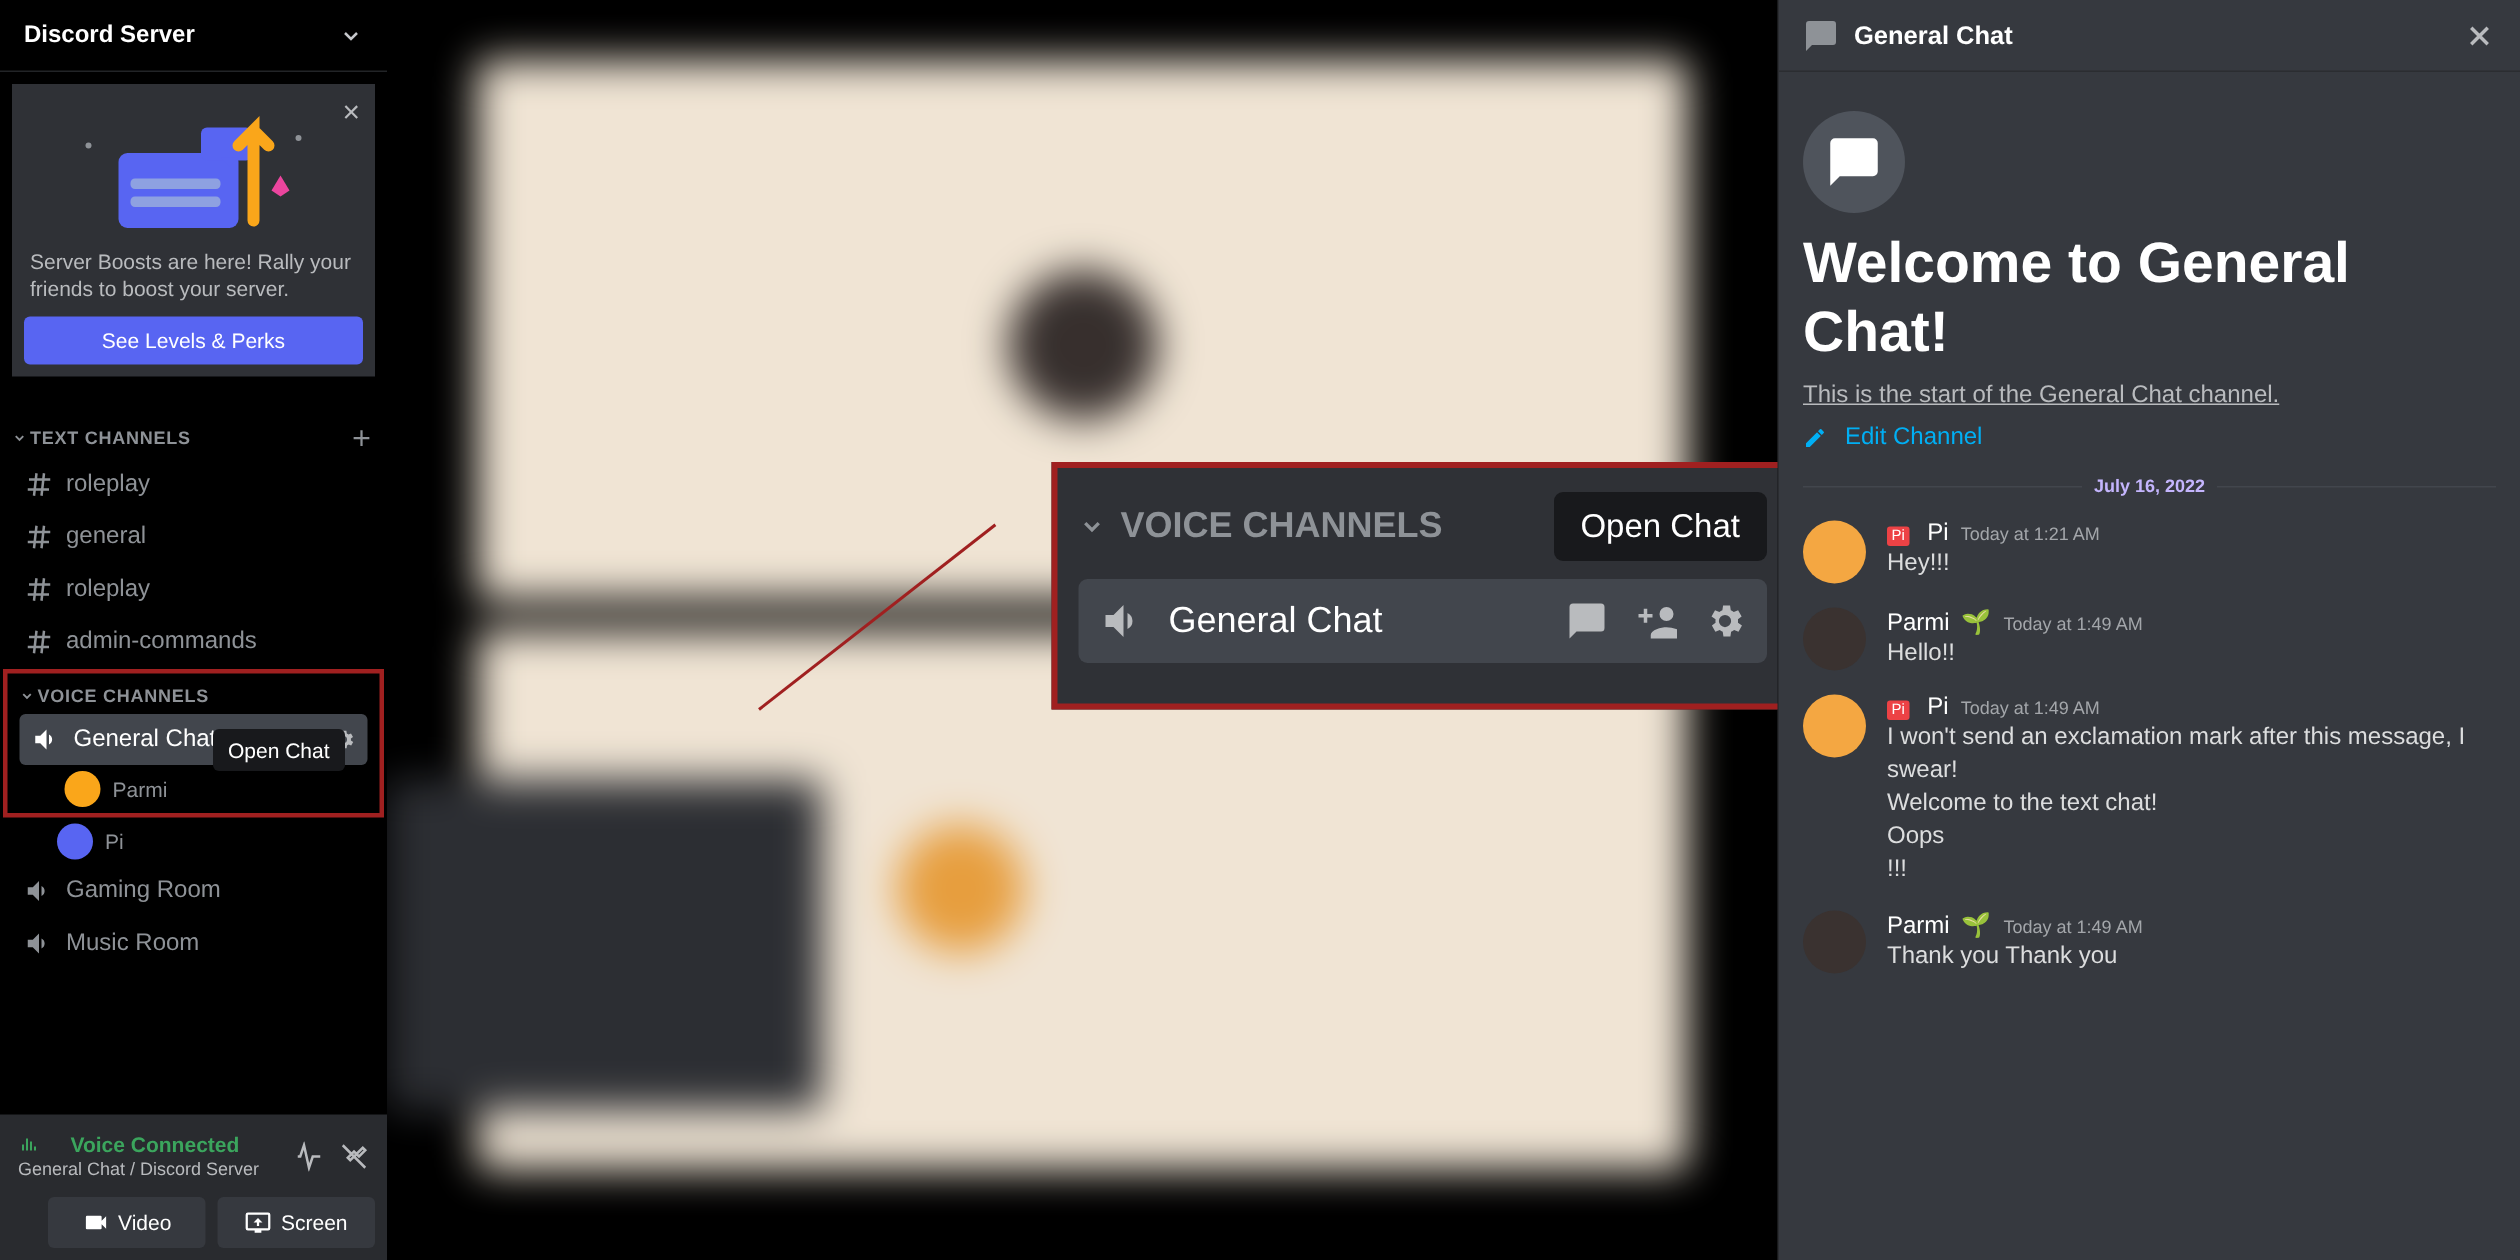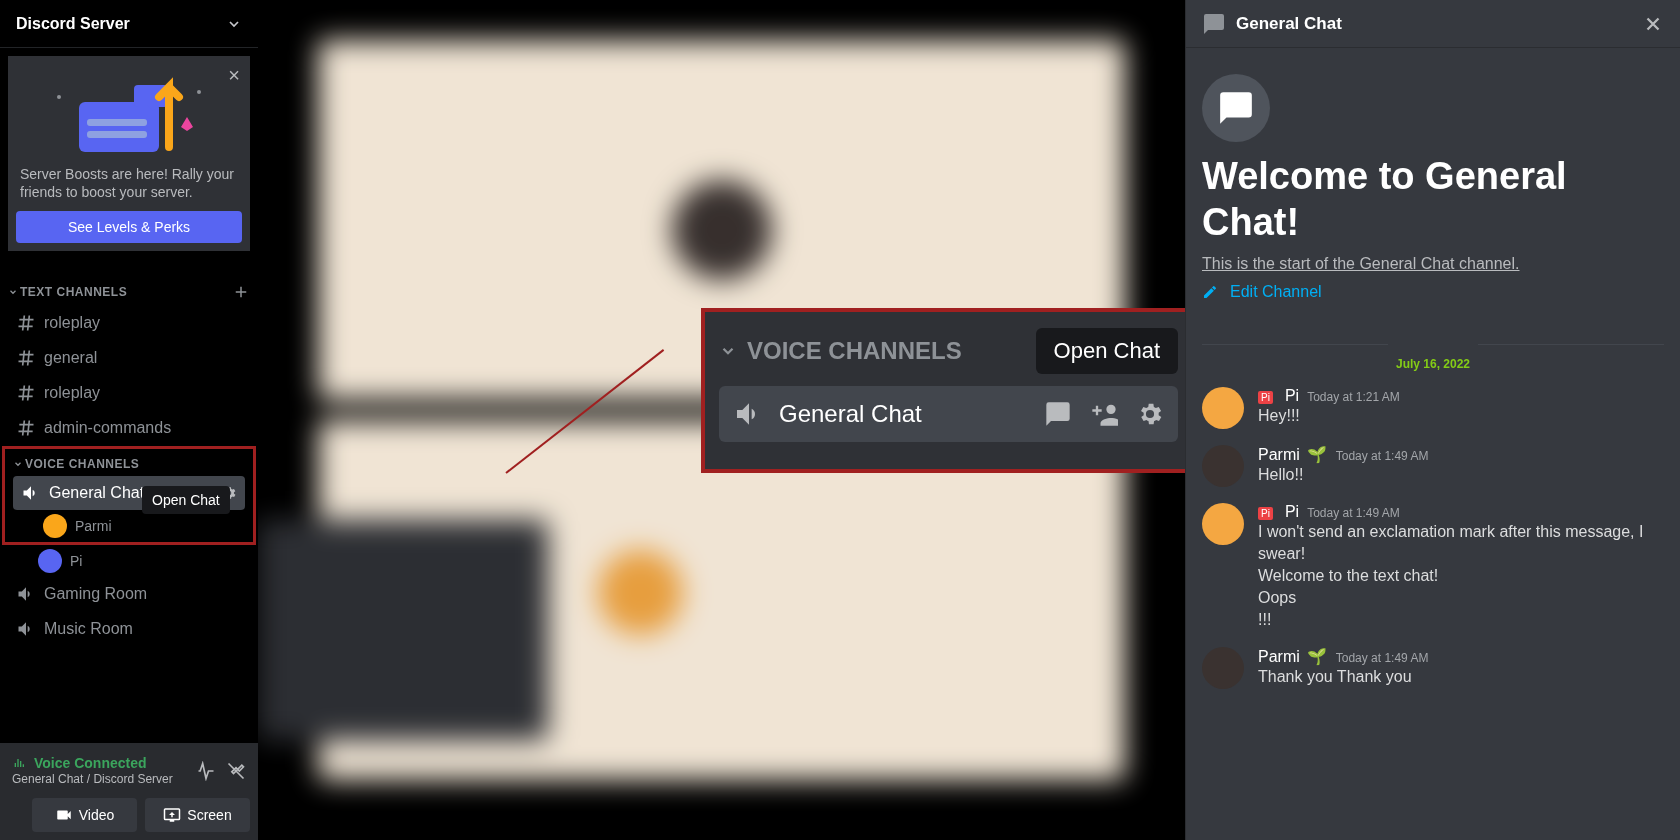--- a/index.html
+++ b/index.html
@@ -110,21 +110,21 @@
   background: #292b2f;
   padding: 8px;
 }
 .voice-status {
   padding: 4px;
   display: flex;
   align-items: center;
   justify-content: space-between;
 }
 .vs-left { display: flex; flex-direction: column; gap: 1px; }
-.vs-connected { color: #3ba55d; font-size: 14px; font-weight: 600; display: flex; align-items: center; gap: 6px;}
+.vs-connected { color: #3ba55d; font-size: 14px; font-weight: 600; display: flex; align-items: center; gap: 19px;}
 .vs-channel { color: #b9bbbe; font-size: 12px; }
 .vs-icons { display: flex; gap: 10px; color: #b9bbbe; }
 .bottom-buttons { display: flex; gap: 8px; padding-top: 8px; margin-left: 24px; }
 .bottom-btn {
   flex: 1;
   background: #36393f;
   border: none;
   color: #fff;
   padding: 8px;
   display: flex;
@@ -200,21 +200,21 @@
 .chat-title { display: flex; align-items: center; gap: 10px; color: #fff; font-weight: 600; font-size: 17px; }
 .chat-close { color: #b9bbbe; cursor: pointer; font-size: 24px; }
 .chat-body { flex: 1; overflow: auto; padding: 16px 16px 0; }
 .welcome-block { padding-top: 10px; }
 .welcome-icon { width: 68px; height: 68px; border-radius: 50%; background: #4f545c; display: flex; align-items: center; justify-content: center; margin-bottom: 12px; }
 .welcome-title { font-size: 38px; font-weight: 700; color: #fff; line-height: 1.2; margin-bottom: 10px; }
 .welcome-sub { color: #b9bbbe; font-size: 16px; margin-bottom: 10px; text-decoration: underline; }
 .edit-channel { color: #00aff4; font-size: 16px; display: flex; align-items: center; gap: 12px; cursor: pointer; margin-bottom: 16px; }
 .date-divider { display: flex; align-items: center; gap: 8px; margin: 12px 0; }
 .date-divider::before, .date-divider::after { content: ''; flex: 1; height: 1px; background: #42464d; }
-.date-text { color: #84cc16; font-size: 12px; font-weight: 600; margin-top: 40px; }
+.date-text { color: #c4b5fd; font-size: 12px; font-weight: 600; }
 .message { display: flex; gap: 14px; padding: 4px 0 12px; }
 .msg-avatar { width: 42px; height: 42px; border-radius: 50%; flex-shrink: 0; }
 .msg-content { flex: 1; }
 .msg-header { display: flex; align-items: baseline; gap: 8px; }
 .msg-author { color: #fff; font-weight: 500; font-size: 16px; }
 .msg-time { color: #a3a6aa; font-size: 12px; }
 .msg-text { color: #dcddde; font-size: 16px; line-height: 1.375; }
 .leaf-emoji { color: #57f287; }
 svg { display: block; }
 </style>

